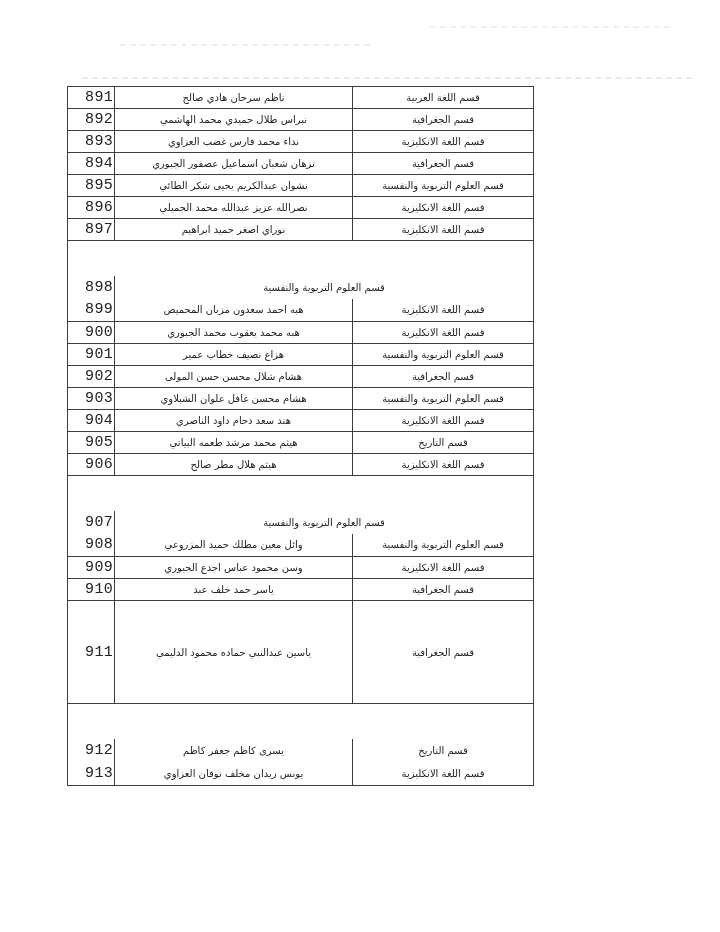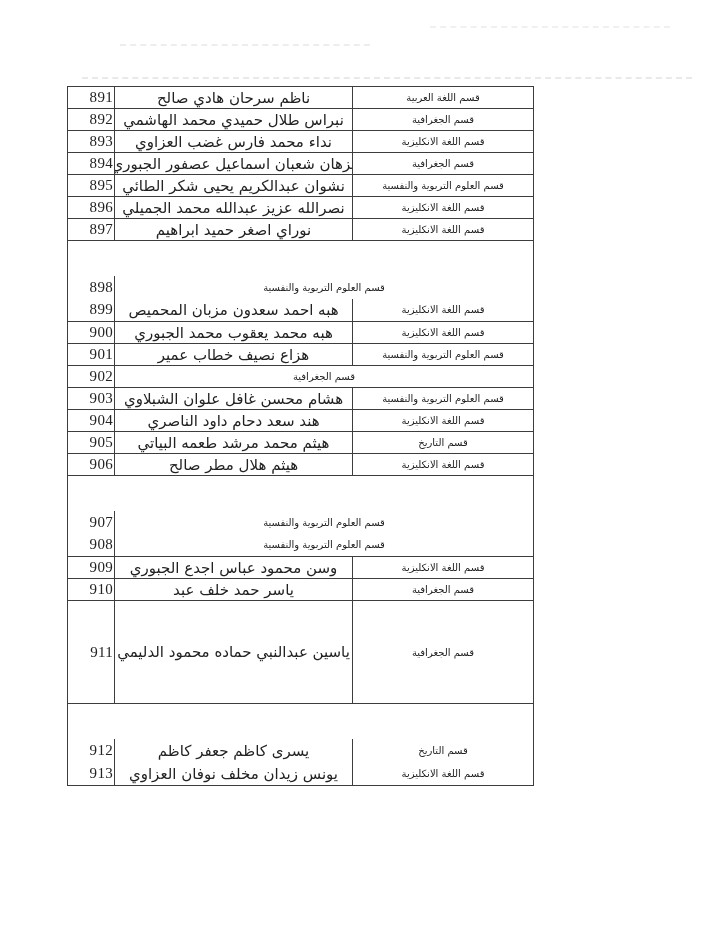--- a/index.html
+++ b/index.html
@@ -61,28 +61,28 @@
     align-items:center;
     justify-content:center;
     overflow:hidden;
     white-space:nowrap;
   }
   .cell.num{
     width:47px;
     justify-content:flex-end;
     padding-right:1px;
     border-right:1px solid var(--border);
-    font-family:Liberation Serif, serif;
+    font-family:Liberation Mono, monospace;
     font-size:15px;
     letter-spacing:.3px;
   }
   .cell.name{
     width:238px;
     border-right:1px solid var(--border);
-    font-size:15px;
+    font-size:10px;
     direction:rtl;
     text-align:right;
   }
   .cell.dept{
     flex:1;
     font-size:10px;
     direction:rtl;
   }
 </style>
 </head>
@@ -164,20 +164,21 @@
       <div class="block">
         <div class="line">
           <div class="cell num">901</div>
           <div class="cell name">هزاع نصيف خطاب عمير</div>
           <div class="cell dept">قسم العلوم التربوية والنفسية</div>
         </div>
       </div>
       <div class="block">
         <div class="line">
           <div class="cell num">902</div>
+          <div class="cell name">هشام شلال محسن حسن المولى</div>
           <div class="cell dept">قسم الجغرافية</div>
         </div>
       </div>
       <div class="block">
         <div class="line">
           <div class="cell num">903</div>
           <div class="cell name">هشام محسن غافل علوان الشبلاوي</div>
           <div class="cell dept">قسم العلوم التربوية والنفسية</div>
         </div>
       </div>
@@ -202,20 +203,21 @@
           <div class="cell dept">قسم اللغة الانكليزية</div>
         </div>
       </div>
       <div class="block double">
         <div class="line">
           <div class="cell num">907</div>
           <div class="cell dept">قسم العلوم التربوية والنفسية</div>
         </div>
         <div class="line">
           <div class="cell num">908</div>
+          <div class="cell name">وائل معين مطلك حميد المزروعي</div>
           <div class="cell dept">قسم العلوم التربوية والنفسية</div>
         </div>
       </div>
       <div class="block">
         <div class="line">
           <div class="cell num">909</div>
           <div class="cell name">وسن محمود عباس اجدع الجبوري</div>
           <div class="cell dept">قسم اللغة الانكليزية</div>
         </div>
       </div>

